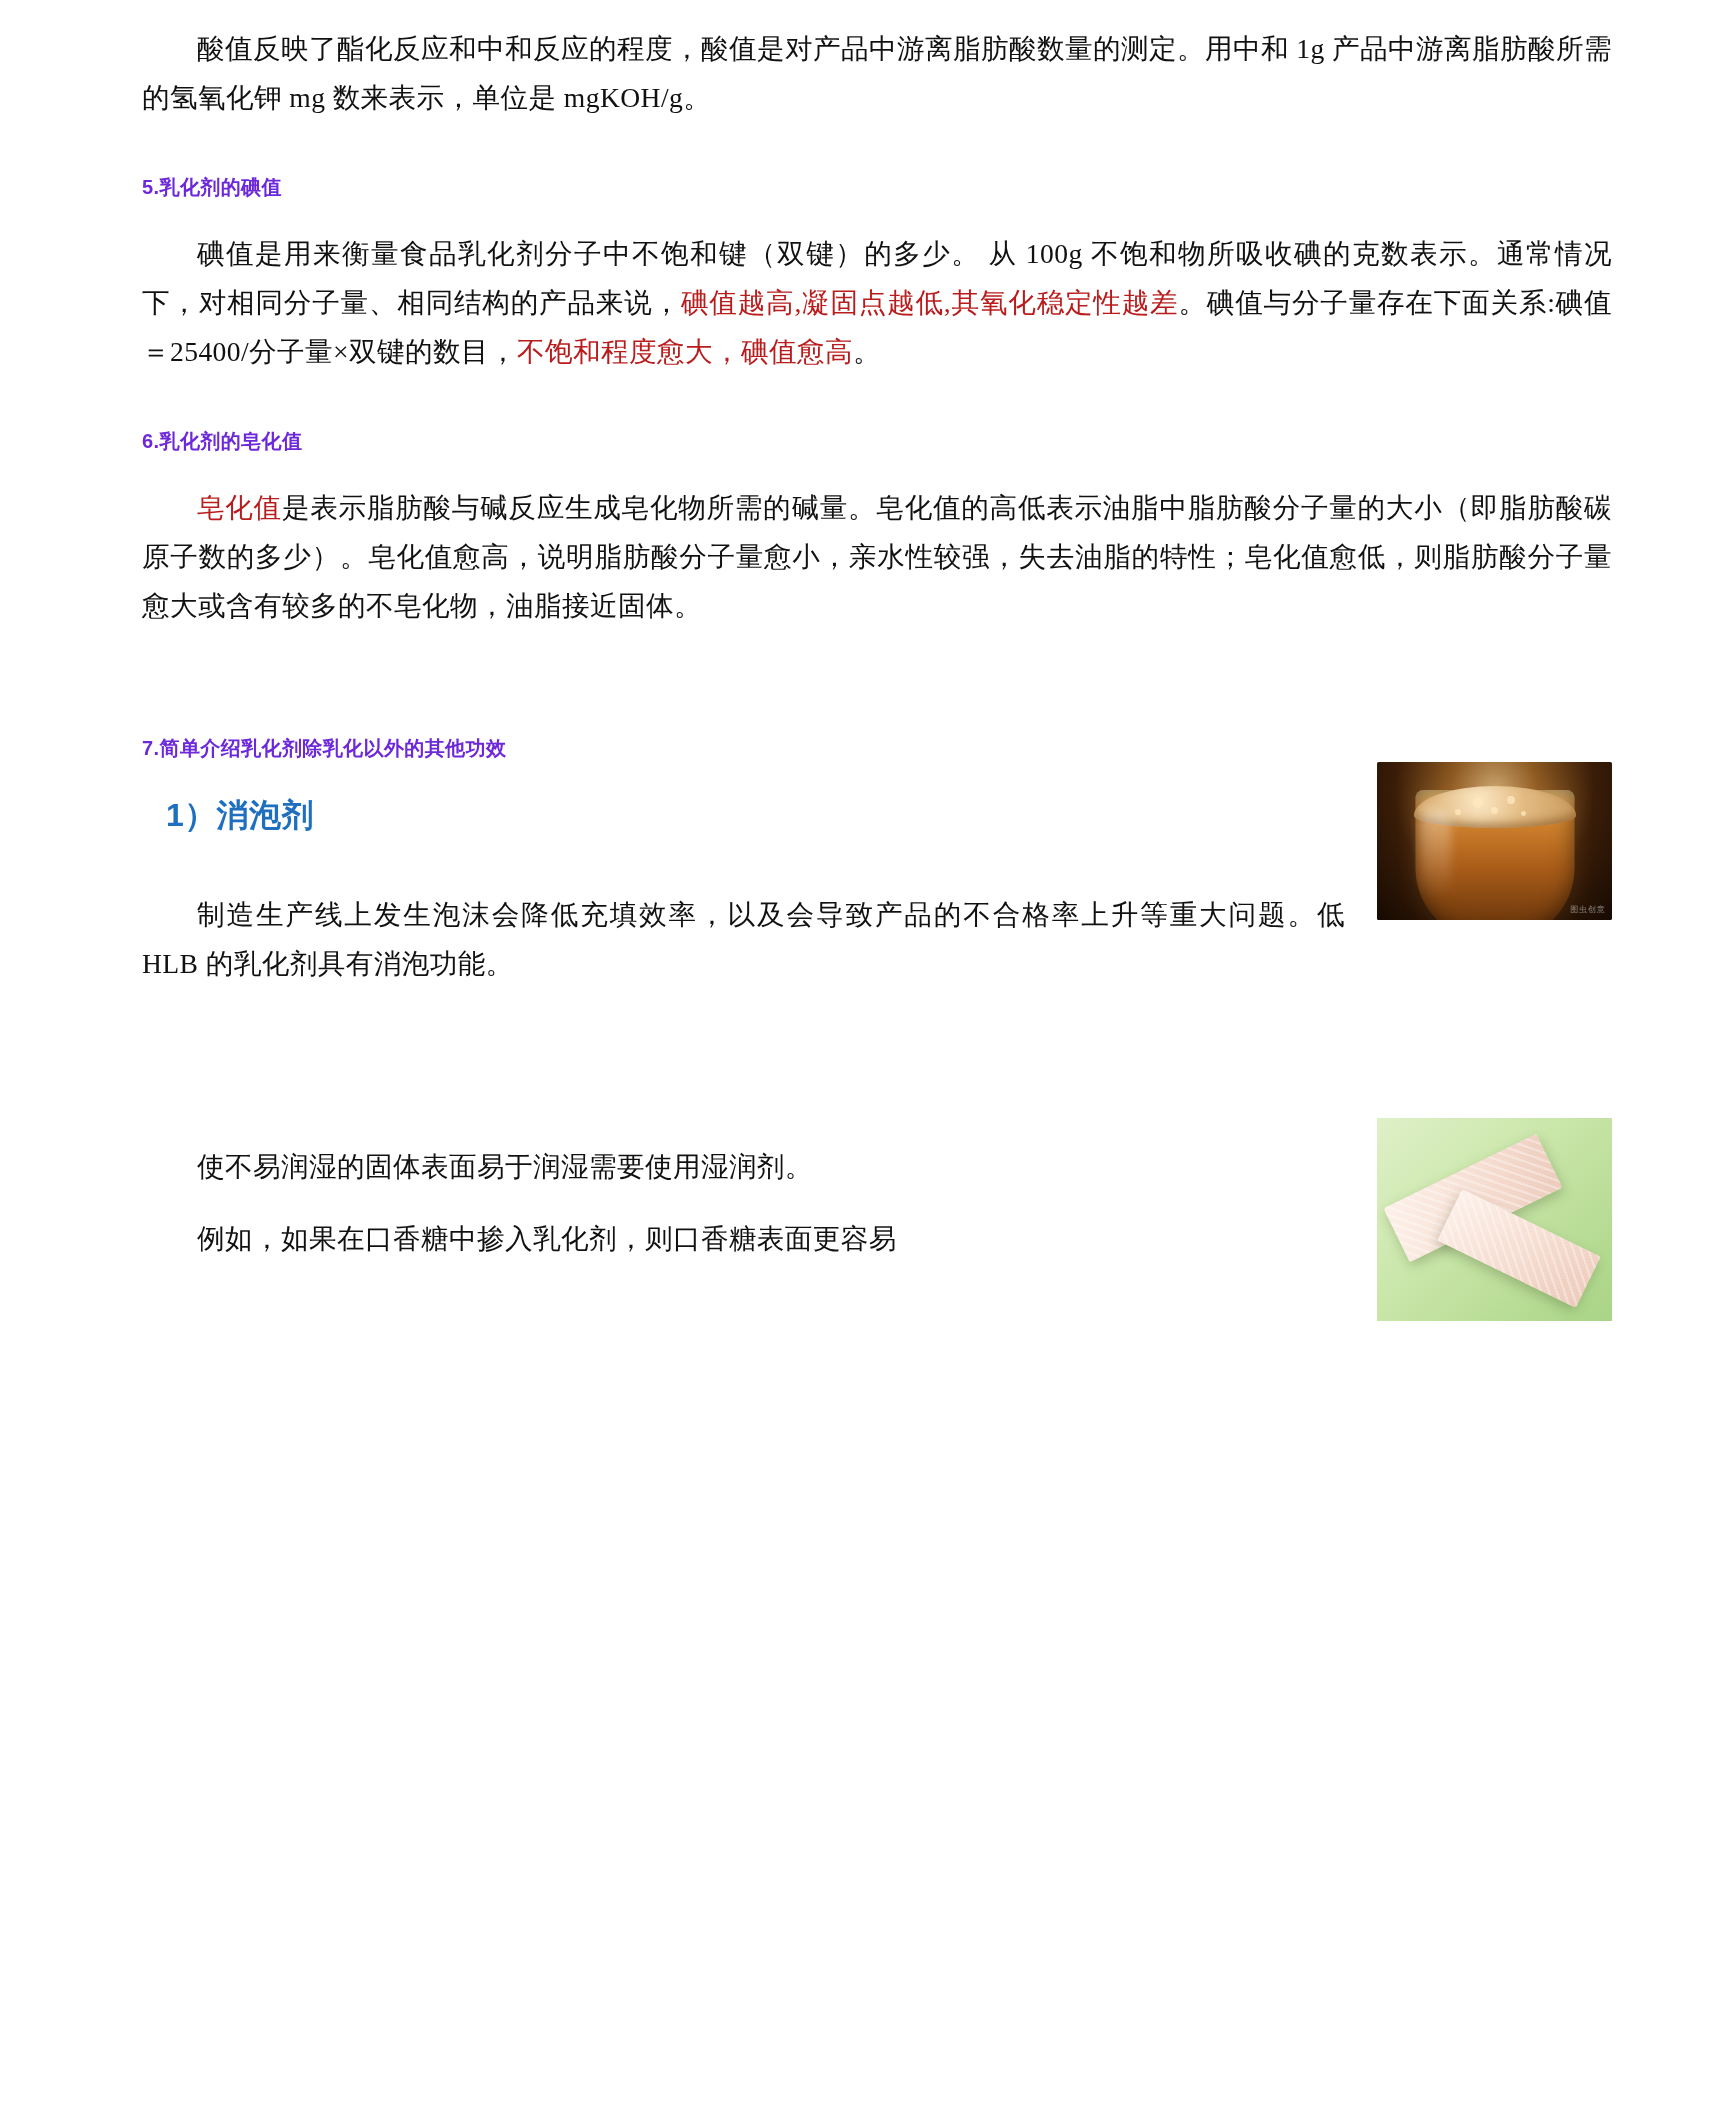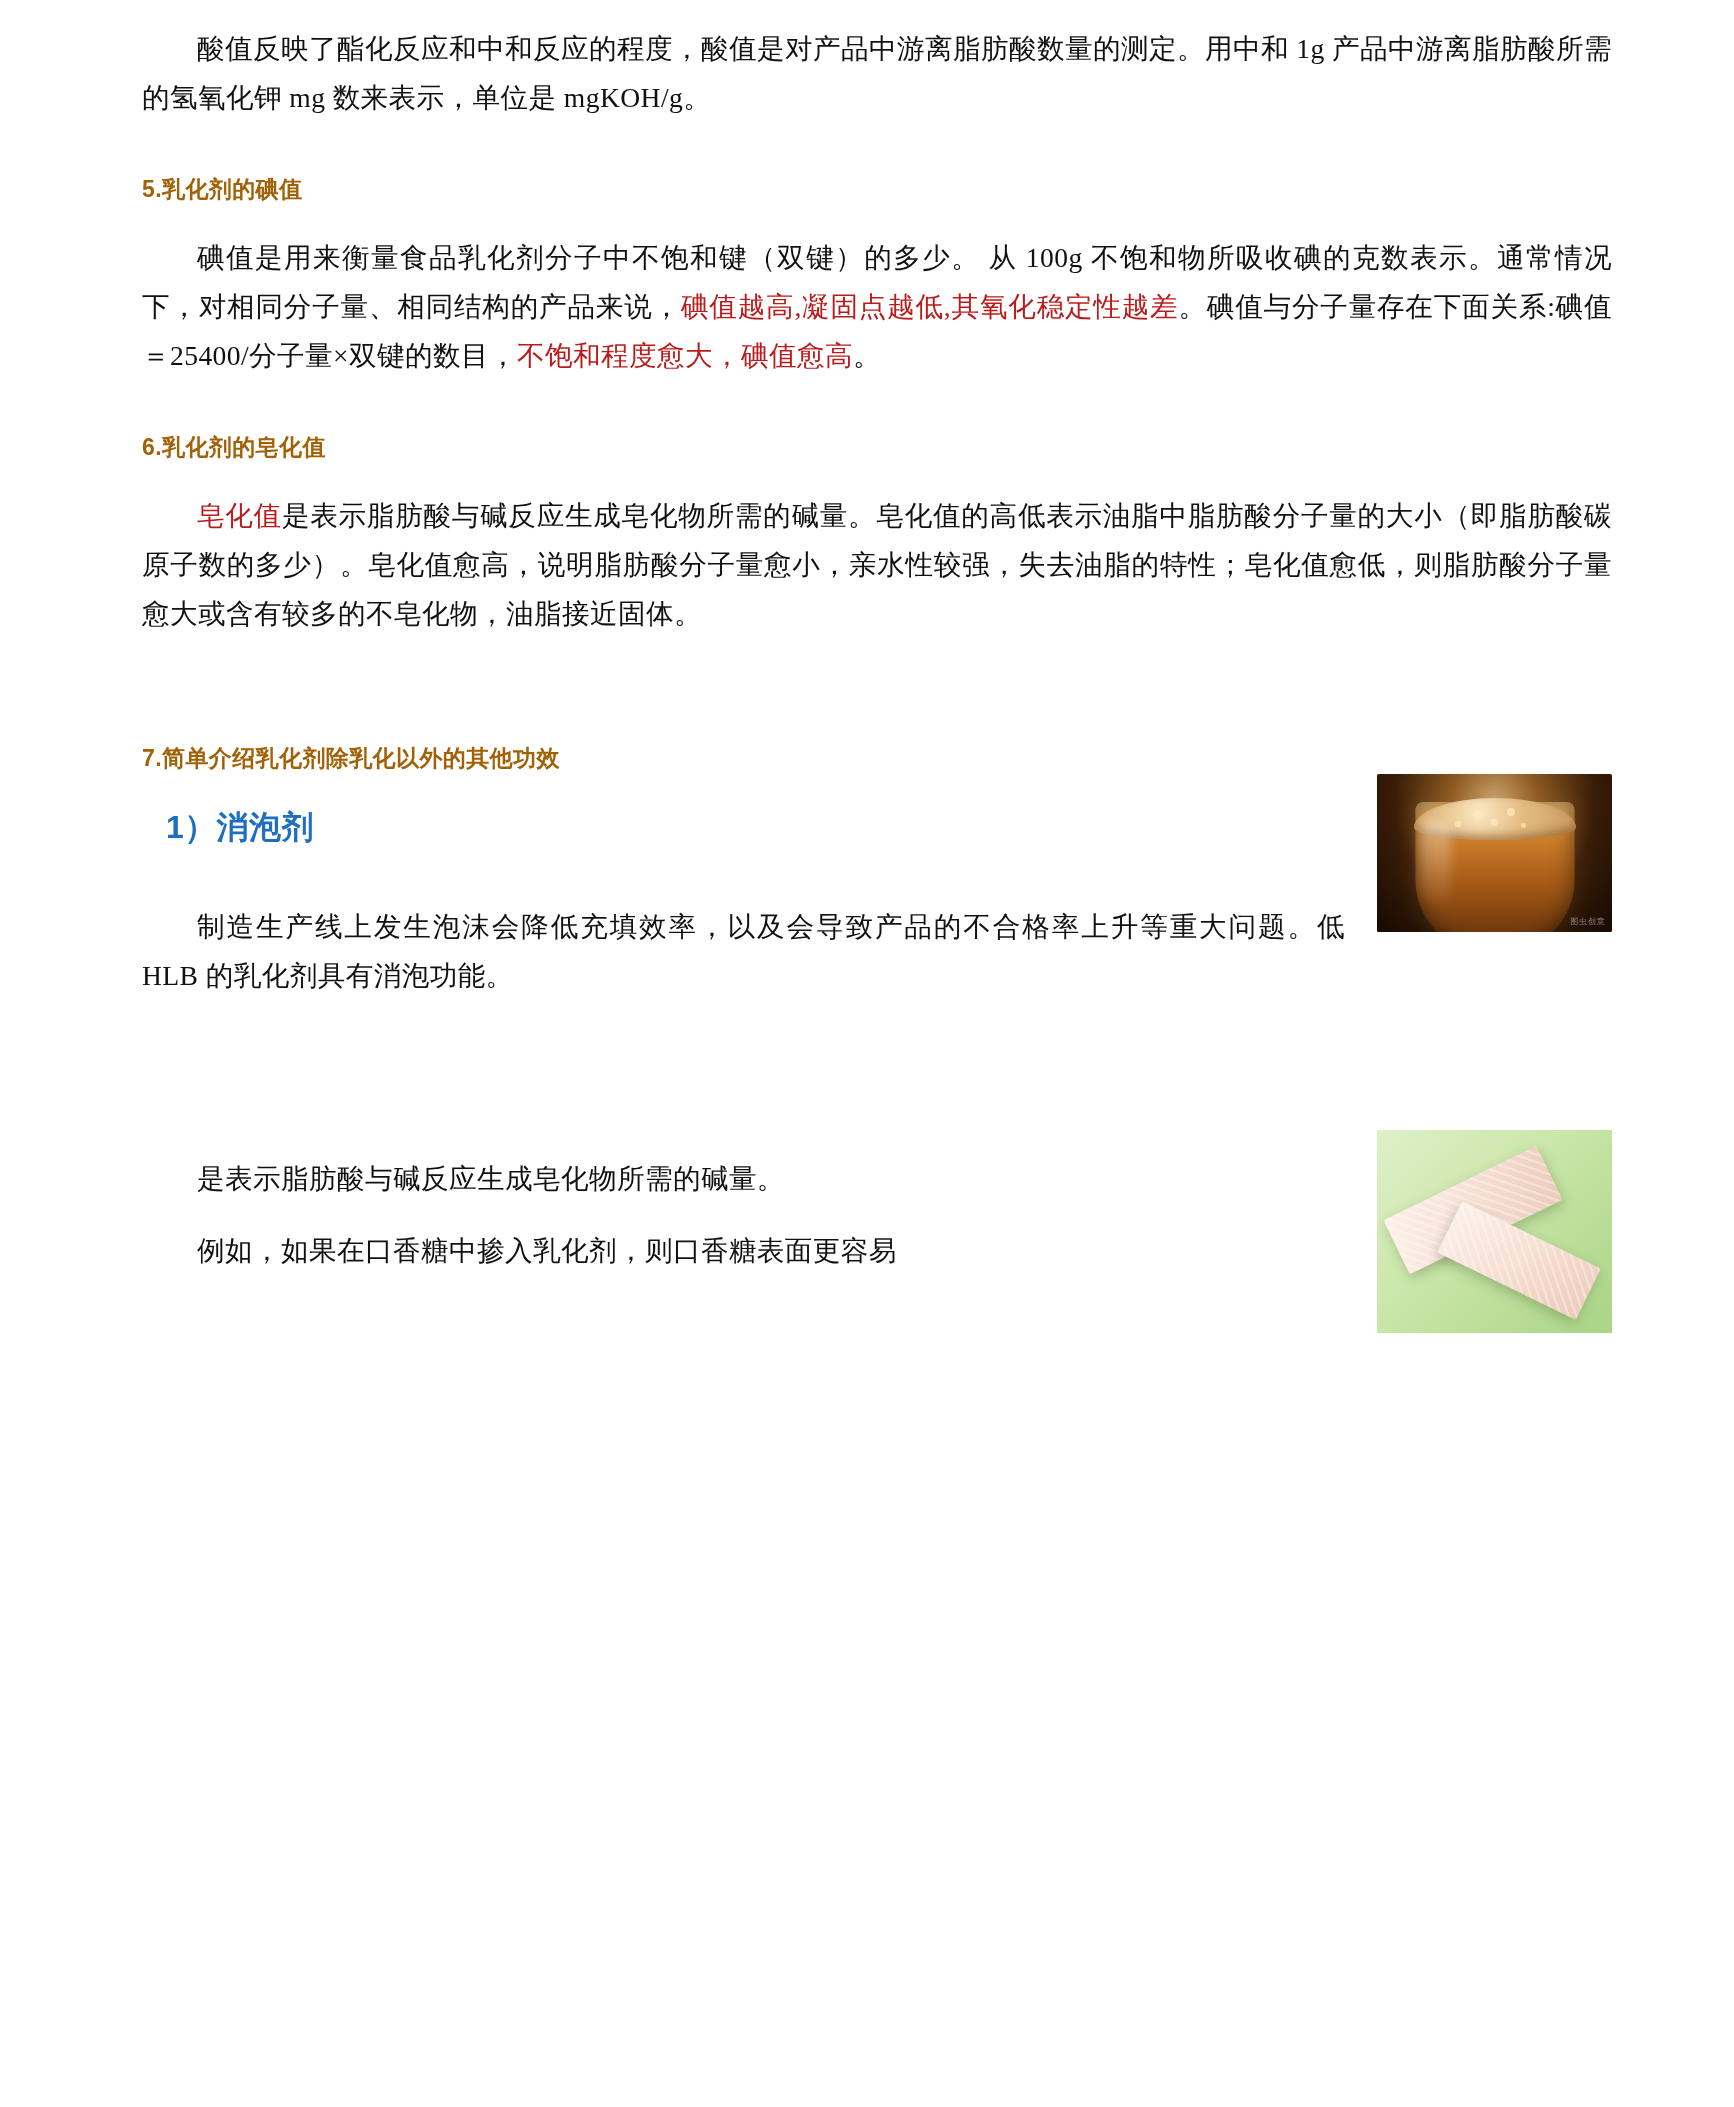--- a/index.html
+++ b/index.html
@@ -31,22 +31,22 @@
   }
   .para {
     margin-bottom: 8px;
   }
   .indent {
     text-indent: 55px;
   }
   .heading {
     font-family: "Liberation Sans", "DejaVu Sans", sans-serif;
     font-weight: bold;
-    font-size: 23px;
-    color: #a16207;
+    font-size: 20px;
+    color: #6d28d9;
     letter-spacing: 0.4px;
     margin: 0;
   }
   .h-sub {
     font-size: 32px;
     color: #1f6fbf;
     margin-left: 24px;
     margin-top: 32px;
     margin-bottom: 27.6px;
   }
@@ -208,21 +208,21 @@
         <div class="tex"></div>
       </div>
     <div class="sheet s2">
         <div class="tex"></div>
       </div>
   </div>
 
 
   <div style="height:24px"></div>
 
-  <p class="para indent">是表示脂肪酸与碱反应生成皂化物所需的碱量。</p>
+  <p class="para indent">使不易润湿的固体表面易于润湿需要使用湿润剂。</p>
 
   <div style="height:14.6px"></div>
 
   <p class="para indent">例如，如果在口香糖中掺入乳化剂，则口香糖表面更容易</p>
 
   <div class="clear"></div>
 </div>
 
 
 </body></html>

